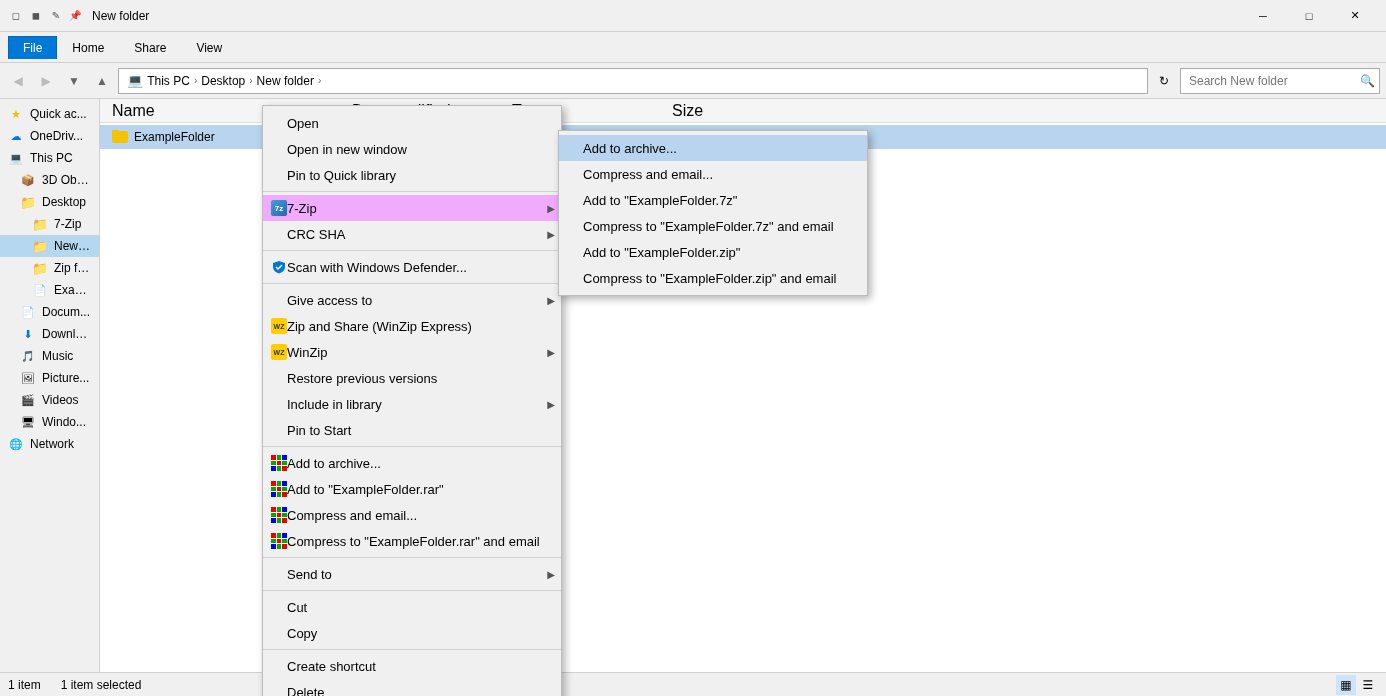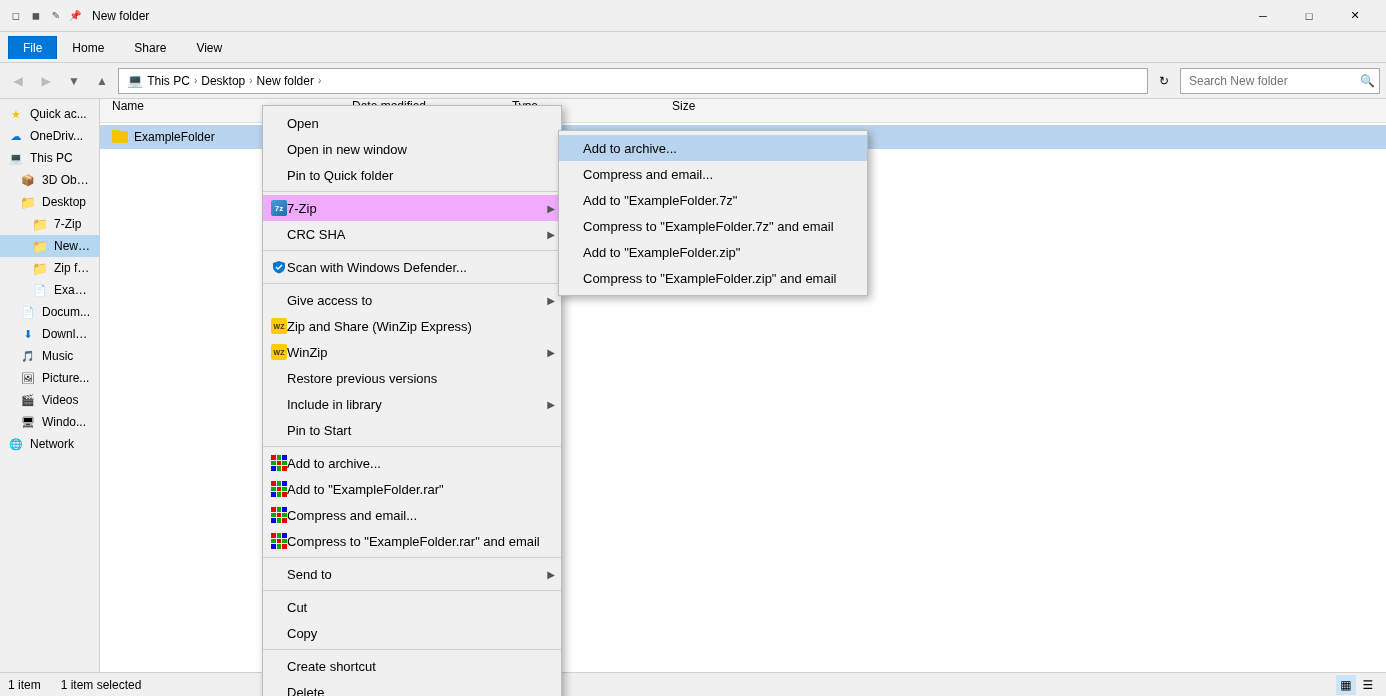--- a/index.html
+++ b/index.html
@@ -191,24 +191,25 @@
 
     
     .content-area {
       flex: 1;
       background: #fff;
       overflow: hidden;
       position: relative;
     }
     .column-headers {
       display: flex;
+      align-items: center;
       height: 24px;
       background: #f5f5f5;
       border-bottom: 1px solid #e0e0e0;
-      font-size: 12px;
+      font-size: 16px;
       padding: 0 4px;
     }
     .col-header {
       padding: 0 8px;
       cursor: pointer;
     }
     .col-name { flex: 0 0 240px; }
     .col-date { flex: 0 0 160px; }
     .col-type { flex: 0 0 120px; }
     .col-size { flex: 0 0 80px; margin-left: 40px; }
@@ -572,21 +573,21 @@
   <div class="menu-item">
     <span class="menu-icon"></span>
     <span class="menu-label">Open</span>
   </div>
   <div class="menu-item">
     <span class="menu-icon"></span>
     <span class="menu-label">Open in new window</span>
   </div>
   <div class="menu-item">
     <span class="menu-icon"></span>
-    <span class="menu-label">Pin to Quick folder</span>
+    <span class="menu-label">Pin to Quick library</span>
   </div>
   <div class="menu-separator"></div>
   <div class="menu-item highlighted">
     <span class="menu-icon">
         <span class="zip7-icon">7z</span>
       </span>
     <span class="menu-label">7-Zip</span>
     <span class="chevron">▶</span>
   </div>
   <div class="menu-item">

